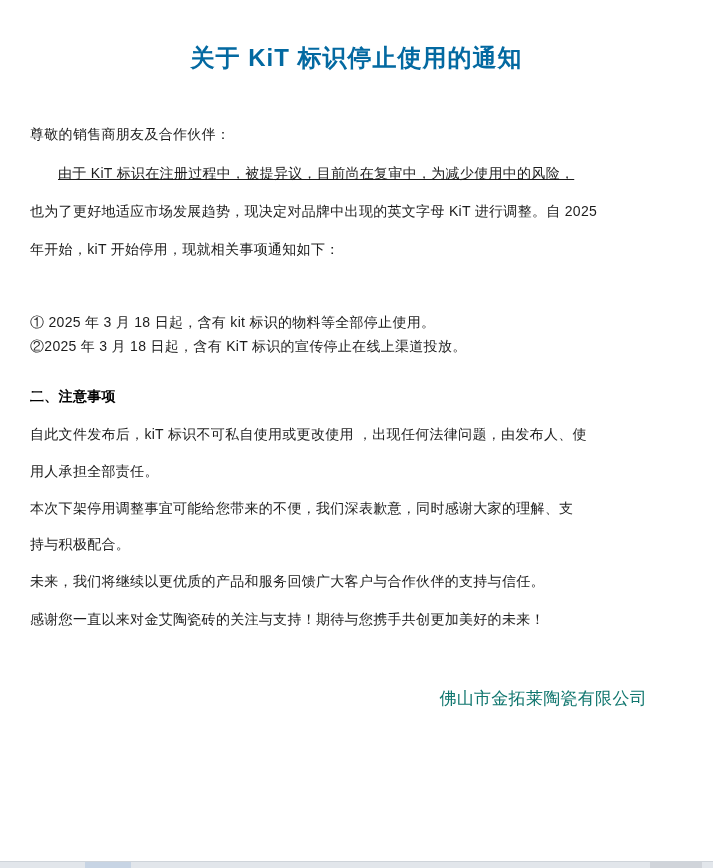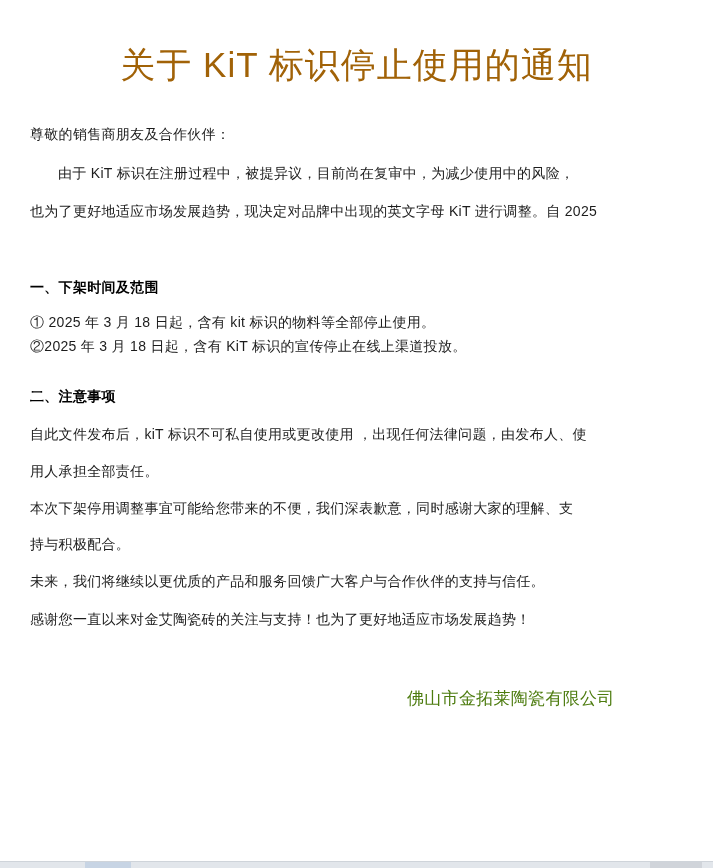--- a/index.html
+++ b/index.html
@@ -19,50 +19,51 @@
     position: absolute;
     inset: 0;
     background: #ffffff;
   }
   .doc-title {
     position: absolute;
     top: 42px;
     left: 0;
     width: 713px;
     text-align: center;
-    font-size: 35px;
-    font-weight: normal;
+    font-size: 24px;
+    font-weight: bold;
     letter-spacing: 1px;
-    color: #a16207;
+    color: #0369a1;
     white-space: nowrap;
   }
   .line {
     position: absolute;
     left: 30px;
     font-size: 14px;
     line-height: 24px;
     letter-spacing: 0.3px;
     white-space: nowrap;
     color: #1c1c1c;
   }
   .line.indent {
     text-indent: 2em;
+    text-decoration: underline;
   }
   .line.heading {
     font-weight: bold;
     color: #000000;
   }
   .sig-line {
     position: absolute;
     width: 240px;
-    text-align: left;
+    text-align: right;
     font-size: 17px;
     letter-spacing: 0.3px;
     white-space: nowrap;
-    color: #4d7c0f;
+    color: #0f766e;
   }
   .sig-company { top: 687px; left: 407px; }
   .sig-date    { top: 725px; left: 403px; }
   .bottom-bar {
     position: absolute;
     left: 0;
     bottom: 0;
     width: 713px;
     height: 7px;
     background: #e2e6eb;
@@ -88,30 +89,30 @@
 </head>
 <body>
 
 <div class="page">
 
   <div class="doc-title">关于 KiT 标识停止使用的通知</div>
 
   <div class="line" style="top:122px">尊敬的销售商朋友及合作伙伴：</div>
   <div class="line indent" style="top:161px">由于 KiT 标识在注册过程中，被提异议，目前尚在复审中，为减少使用中的风险，</div>
   <div class="line" style="top:199px">也为了更好地适应市场发展趋势，现决定对品牌中出现的英文字母 KiT 进行调整。自 2025</div>
-  <div class="line heading" style="top:275px">一、下架时间及范围</div>
+  <div class="line" style="top:237px">年开始，kiT 开始停用，现就相关事项通知如下：</div>
   <div class="line" style="top:310px">① 2025 年 3 月 18 日起，含有 kit 标识的物料等全部停止使用。</div>
   <div class="line" style="top:334px">②2025 年 3 月 18 日起，含有 KiT 标识的宣传停止在线上渠道投放。</div>
   <div class="line" style="top:422px">自此文件发布后，kiT 标识不可私自使用或更改使用 ，出现任何法律问题，由发布人、使</div>
   <div class="line heading" style="top:384px">二、注意事项</div>
   <div class="line" style="top:459px">用人承担全部责任。</div>
   <div class="line" style="top:532px">持与积极配合。</div>
   <div class="line" style="top:496px">本次下架停用调整事宜可能给您带来的不便，我们深表歉意，同时感谢大家的理解、支</div>
   <div class="line" style="top:569px">未来，我们将继续以更优质的产品和服务回馈广大客户与合作伙伴的支持与信任。</div>
-  <div class="line" style="top:607px">感谢您一直以来对金艾陶瓷砖的关注与支持！也为了更好地适应市场发展趋势！</div>
+  <div class="line" style="top:607px">感谢您一直以来对金艾陶瓷砖的关注与支持！期待与您携手共创更加美好的未来！</div>
 
   <div class="sig-line sig-company">佛山市金拓莱陶瓷有限公司</div>
 
   <div class="bottom-bar">
     <div class="bar-seg blue"></div>
     <div class="bar-seg gray"></div>
   </div>
 
 </div>
 

